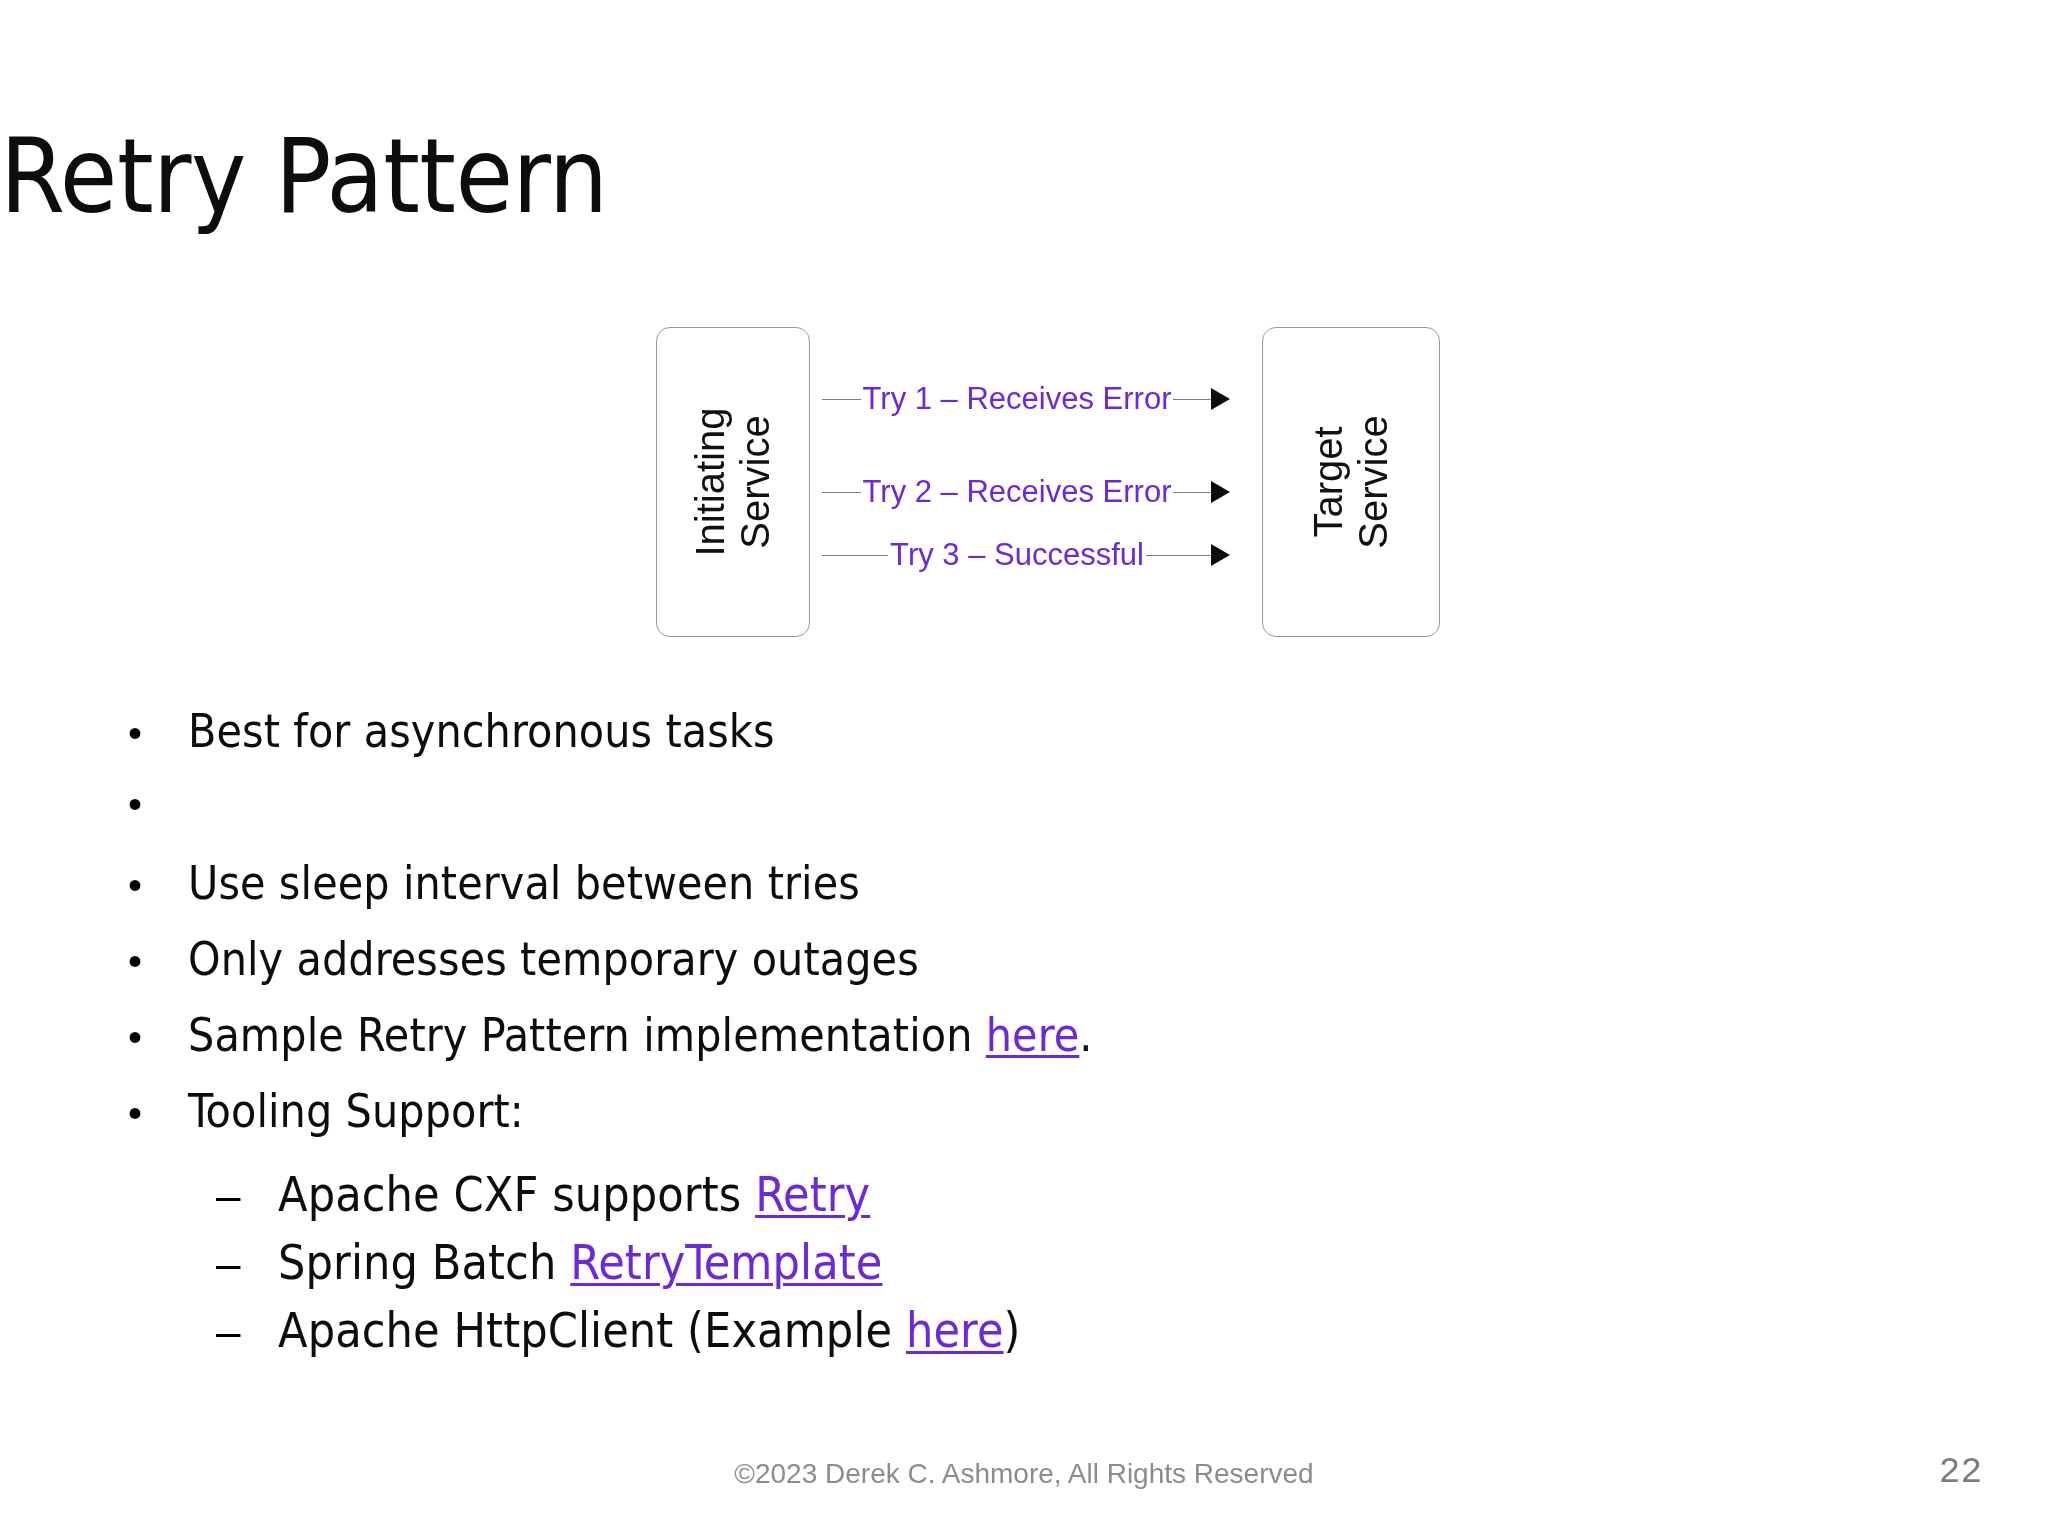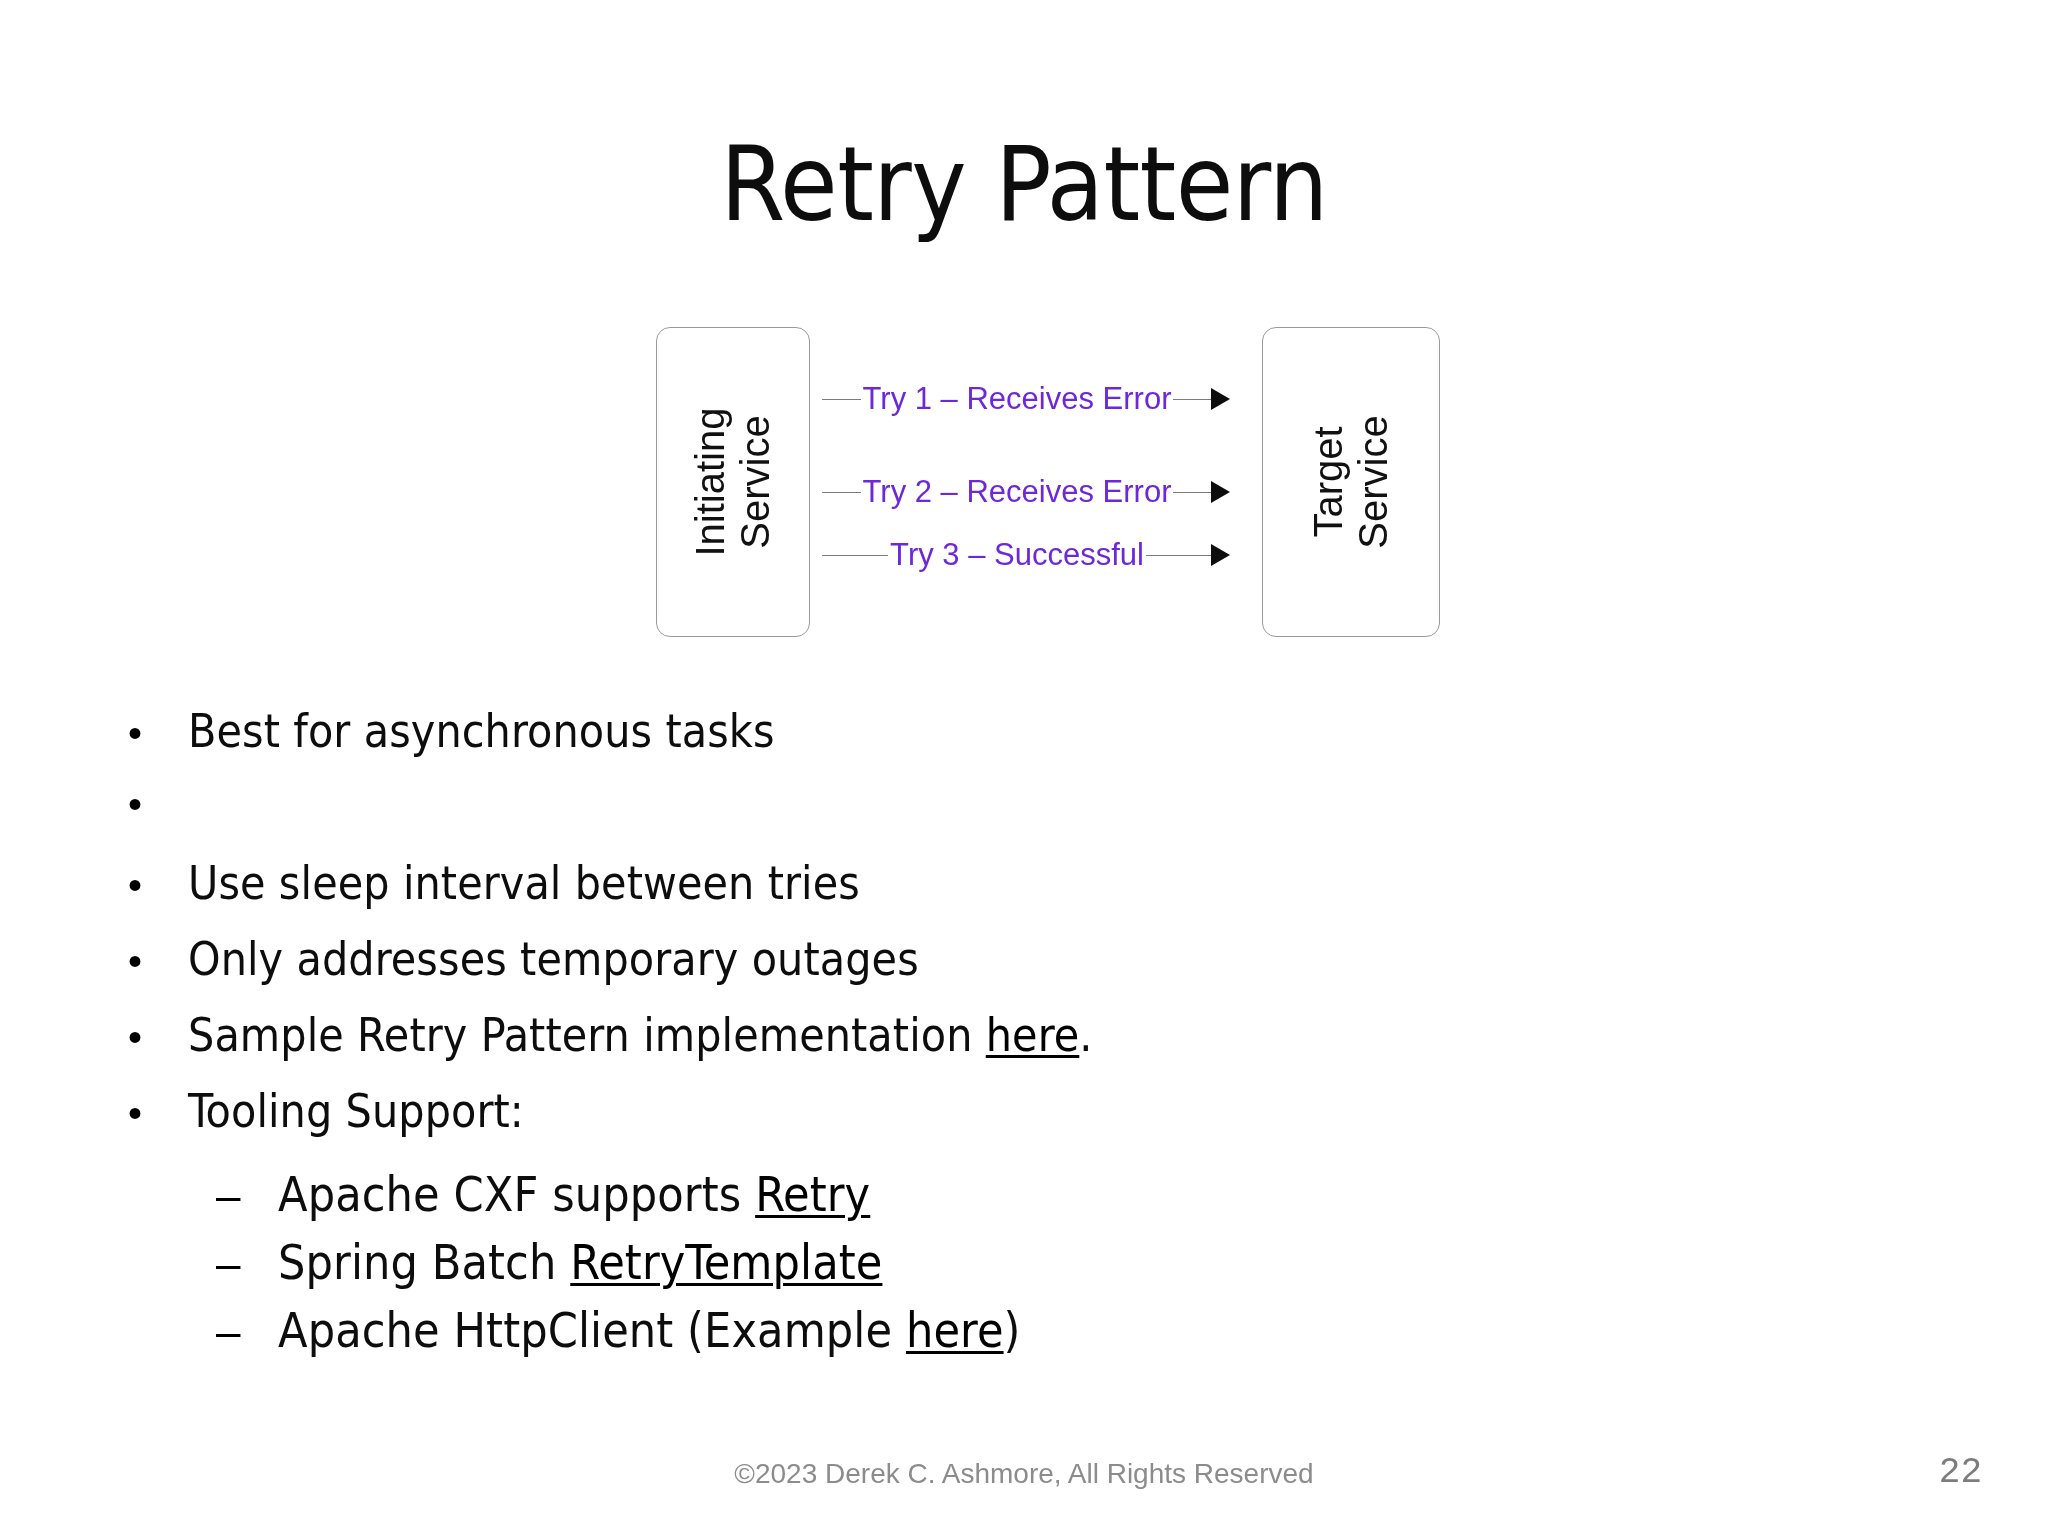--- a/index.html
+++ b/index.html
@@ -15,29 +15,27 @@
     font-family: "Liberation Sans", sans-serif;
     color: #000000;
   }
 
   
   .slide-title {
     position: absolute;
     left: 0;
     top: 118px;
     width: 2048px;
-    text-align: center;
     font-family: "DejaVu Sans Condensed", "Liberation Sans Narrow", "Liberation Sans", sans-serif;
     font-weight: 300;
     font-size: 104px;
     line-height: 1.12;
     letter-spacing: -0.5px;
     color: #0d0d0d;
     white-space: nowrap;
-    margin-top: 8px;
   }
 
   
   .diagram {
     position: absolute;
     left: 0;
     top: 0;
     width: 2048px;
     height: 1536px;
     pointer-events: none;
@@ -155,21 +153,21 @@
   .sub-text {
     font-family: "DejaVu Sans Condensed", "Liberation Sans Narrow", "Liberation Sans", sans-serif;
     font-size: 48px;
     line-height: 1.0;
     color: #0d0d0d;
     white-space: nowrap;
     letter-spacing: 0.1px;
   }
 
   a.slide-link {
-    color: #000000;
+    color: #6d28d9;
     text-decoration: underline;
     text-decoration-thickness: 3px;
     text-underline-offset: 4px;
   }
 
   
   .footer-copyright {
     position: absolute;
     left: 0;
     top: 1458px;

